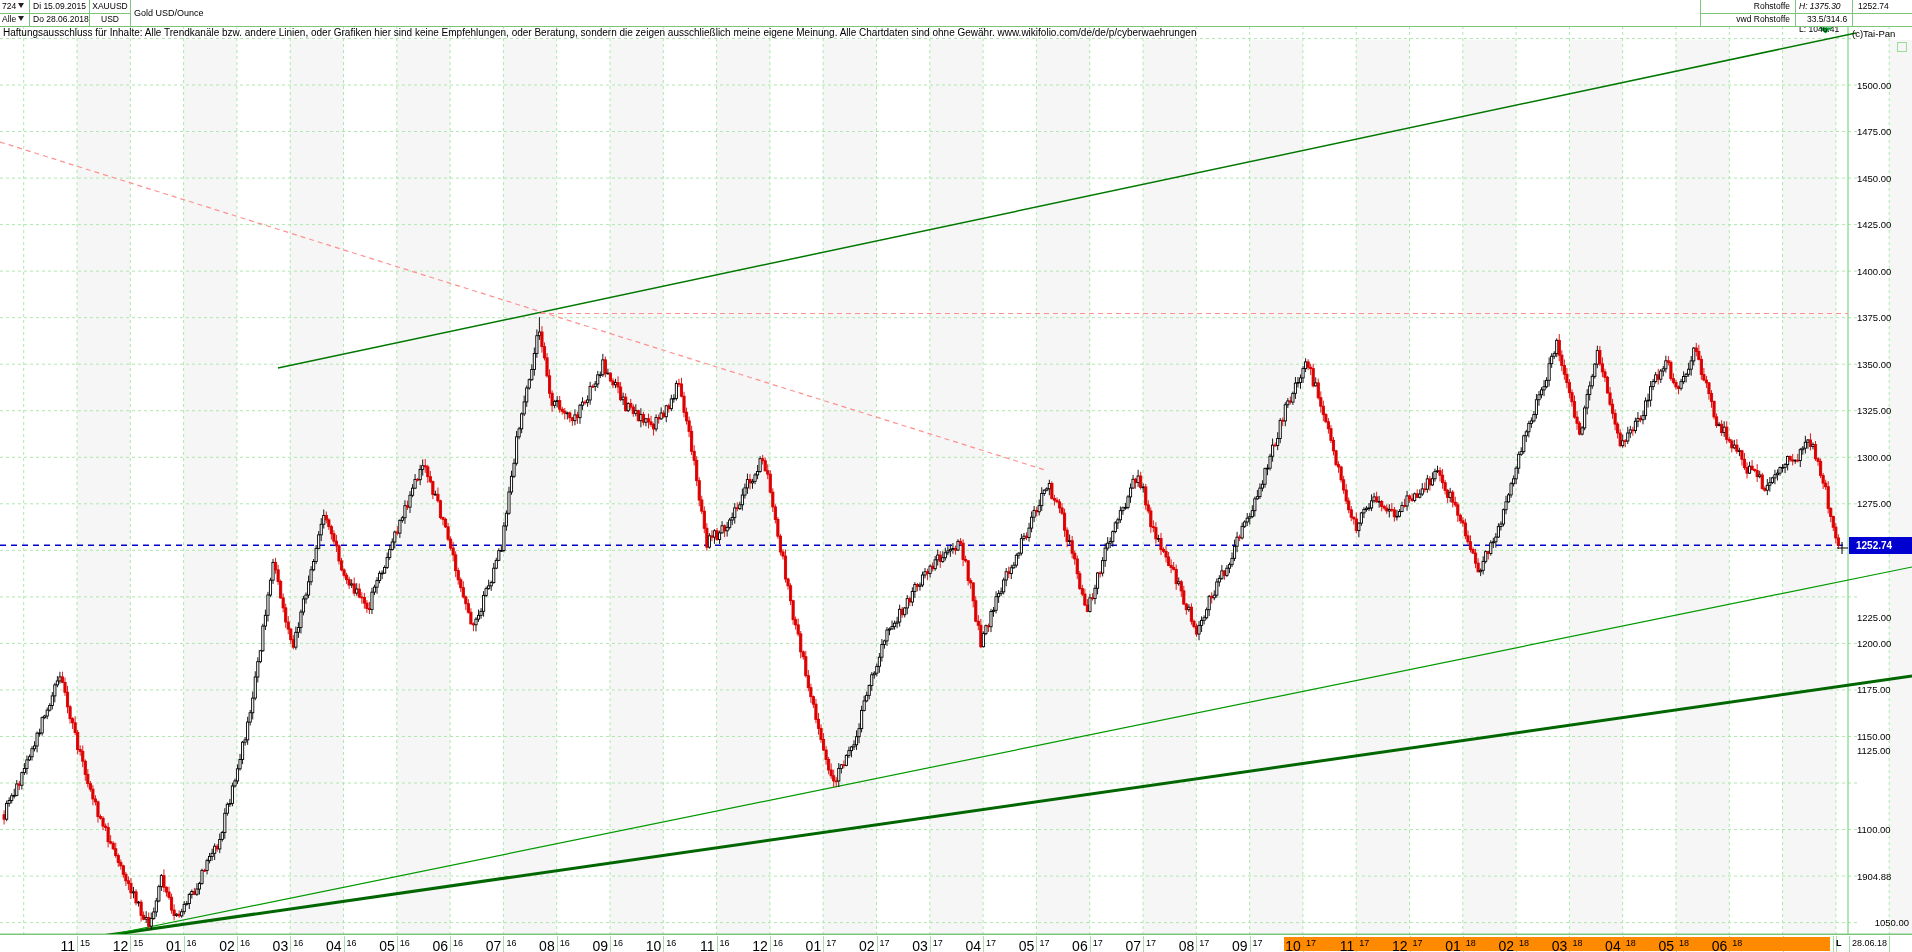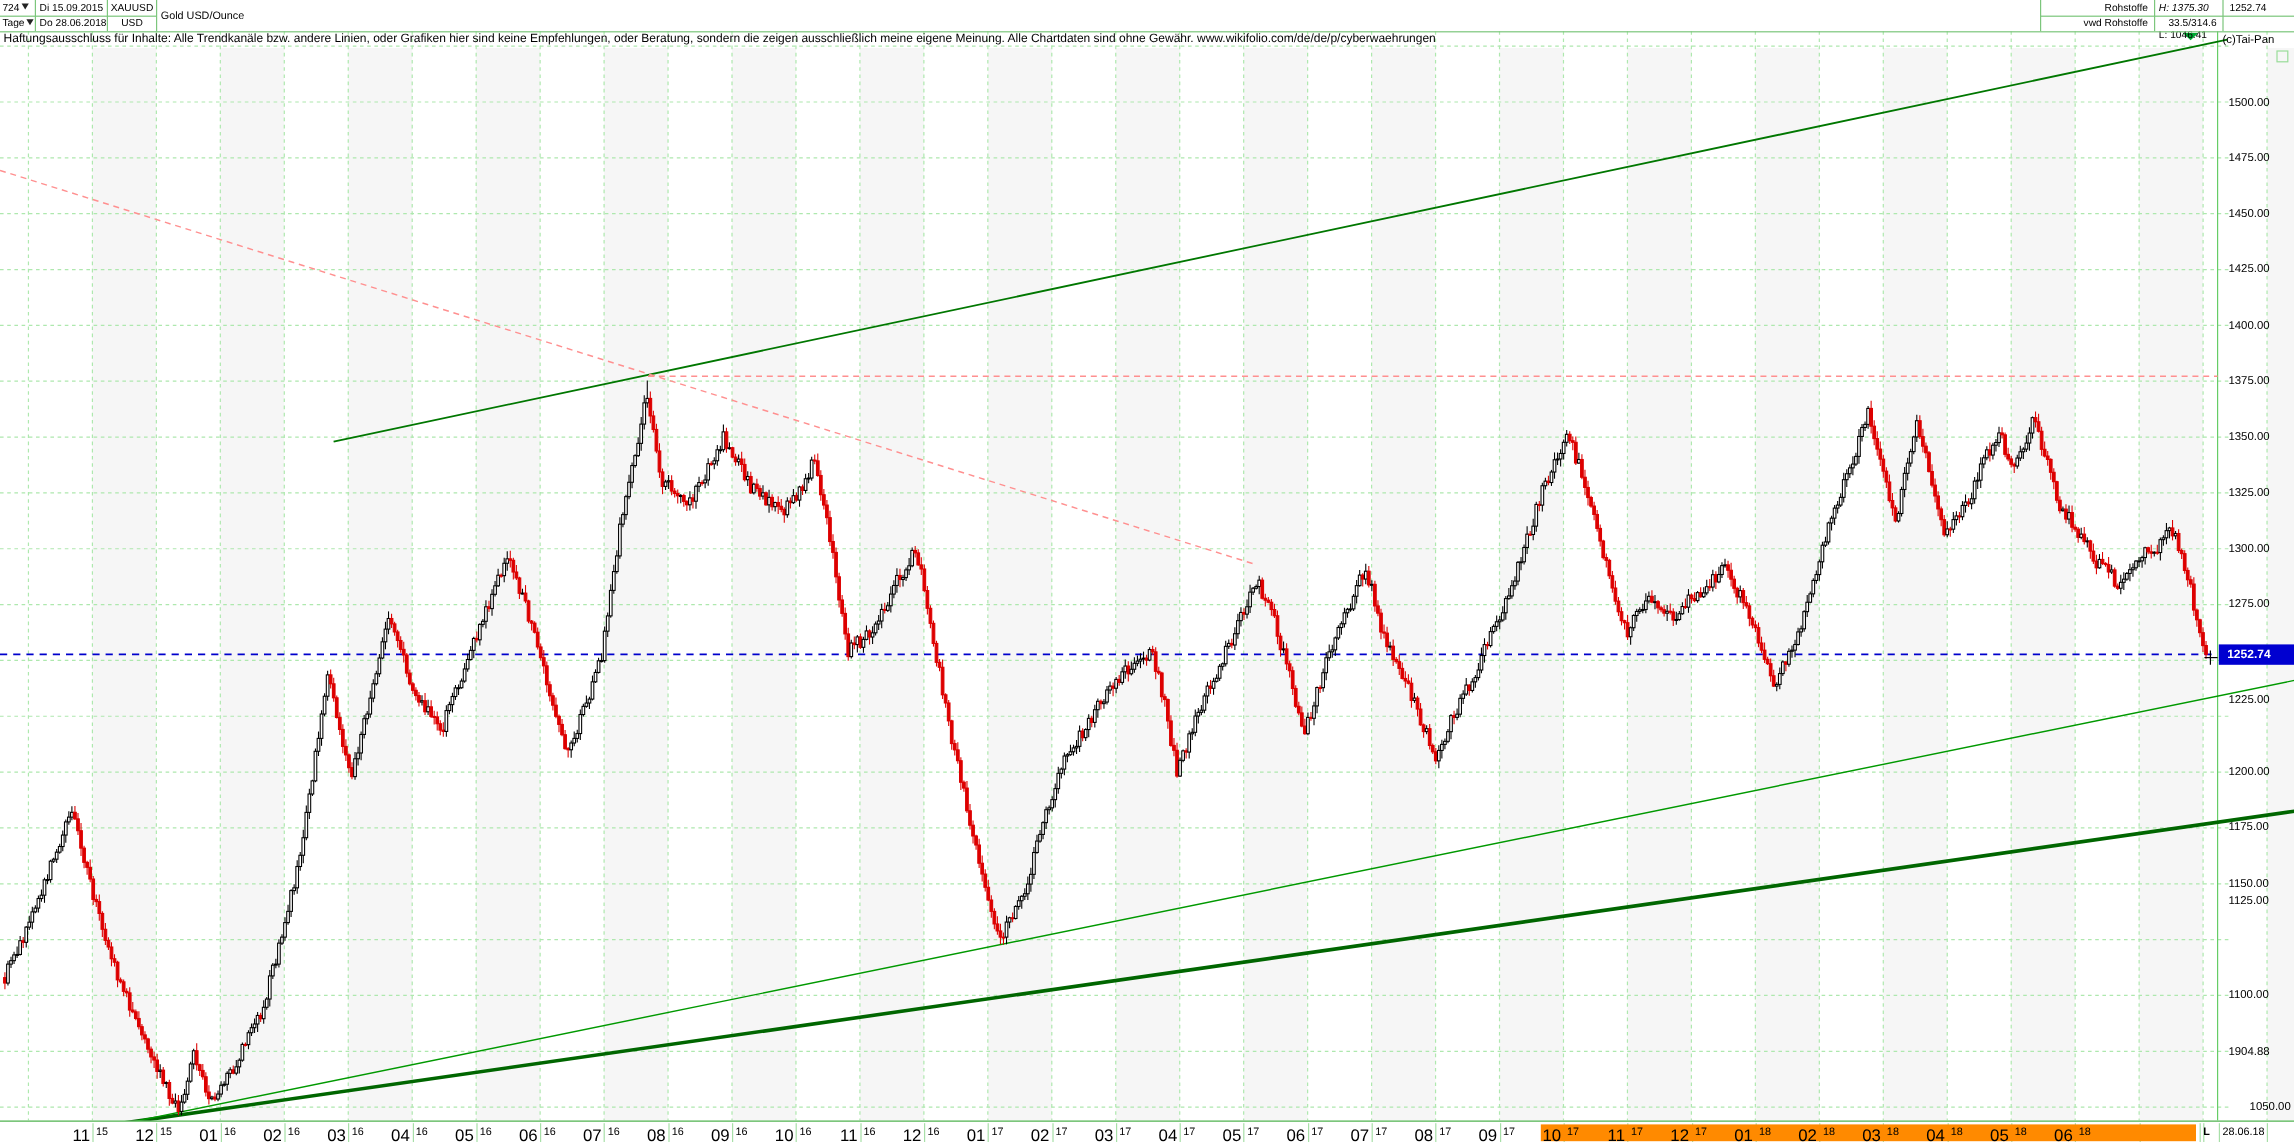--- a/index.html
+++ b/index.html
@@ -1568,21 +1568,21 @@
       <rect x="1837.251" y="537.9524672187807" width="2.2" height="7.297296781219188" fill="#dd0000" stroke="#dd0000" stroke-width="0.9"></rect>
       <polygon points="1819,27.5 1832,27.5 1825.5,33.5" fill="#00aa33"></polygon>
       <line x1="1837" y1="548" x2="1848" y2="548" stroke="#000" stroke-width="1"></line>
       <line x1="1842" y1="542" x2="1842" y2="554" stroke="#000" stroke-width="1"></line>
     </svg>
 
   <div id="disclaimer" class="noselect">Haftungsausschluss für Inhalte: Alle Trendkanäle bzw. andere Linien, oder Grafiken hier sind keine Empfehlungen, oder Beratung, sondern die zeigen ausschließlich meine eigene Meinung. Alle Chartdaten sind ohne Gewähr.  www.wikifolio.com/de/de/p/cyberwaehrungen</div>
 
   <div>
     <div class="cell" style="left:2px;top:0;width:25px;"><span>724</span><span class="tri"></span></div>
-    <div class="cell" style="left:2px;top:13px;width:25px;"><span>Tage</span><span class="tri"></span></div>
+    <div class="cell" style="left:2px;top:13px;width:25px;"><span>Alle</span><span class="tri"></span></div>
     <div class="cell" style="left:33px;top:0;width:55px;">Di 15.09.2015</div>
     <div class="cell" style="left:33px;top:13px;width:55px;">Do 28.06.2018</div>
     <div class="cell center" style="left:90px;top:0;width:40px;">XAUUSD</div>
     <div class="cell center" style="left:90px;top:13px;width:40px;">USD</div>
     <div class="hdr-big" style="left:134px;top:0;">Gold USD/Ounce</div>
 
     <div class="cell right" style="left:1700px;top:0;width:90px;">Rohstoffe</div>
     <div class="cell right" style="left:1700px;top:13px;width:90px;">vwd Rohstoffe</div>
     <div class="cell" style="left:1799px;top:0;width:50px;font-style:italic;">H: 1375.30</div>
     <div class="cell" style="left:1799px;top:23px;width:50px;">L: 1046.41</div>
@@ -1608,21 +1608,21 @@
       <div class="pricelabel" style="top: 126.035px;">1475.00</div>
       <div class="pricelabel" style="top: 172.57px;">1450.00</div>
       <div class="pricelabel" style="top: 219.105px;">1425.00</div>
       <div class="pricelabel" style="top: 265.64px;">1400.00</div>
       <div class="pricelabel" style="top: 312.175px;">1375.00</div>
       <div class="pricelabel" style="top: 358.71px;">1350.00</div>
       <div class="pricelabel" style="top: 405.245px;">1325.00</div>
       <div class="pricelabel" style="top: 451.78px;">1300.00</div>
       <div class="pricelabel" style="top: 498.315px;">1275.00</div>
       <div class="pricelabel" style="top: 544.85px;">1250.00</div>
-      <div class="pricelabel" style="top: 578px;">1225.00</div>
+      <div class="pricelabel" style="top: 612px;">1225.00</div>
       <div class="pricelabel" style="top: 637.92px;">1200.00</div>
       <div class="pricelabel" style="top: 684.455px;">1175.00</div>
       <div class="pricelabel" style="top: 730.99px;">1150.00</div>
       <div class="pricelabel" style="top: 745px;">1125.00</div>
       <div class="pricelabel" style="top: 824.06px;">1100.00</div>
       <div class="pricelabel" style="top: 870.595px;">1904.88</div>
       <div class="pricelabel" style="top: 917.13px; text-align: right;">1050.00</div>
       <div id="lastbadge">1252.74</div>
     </div>
 

